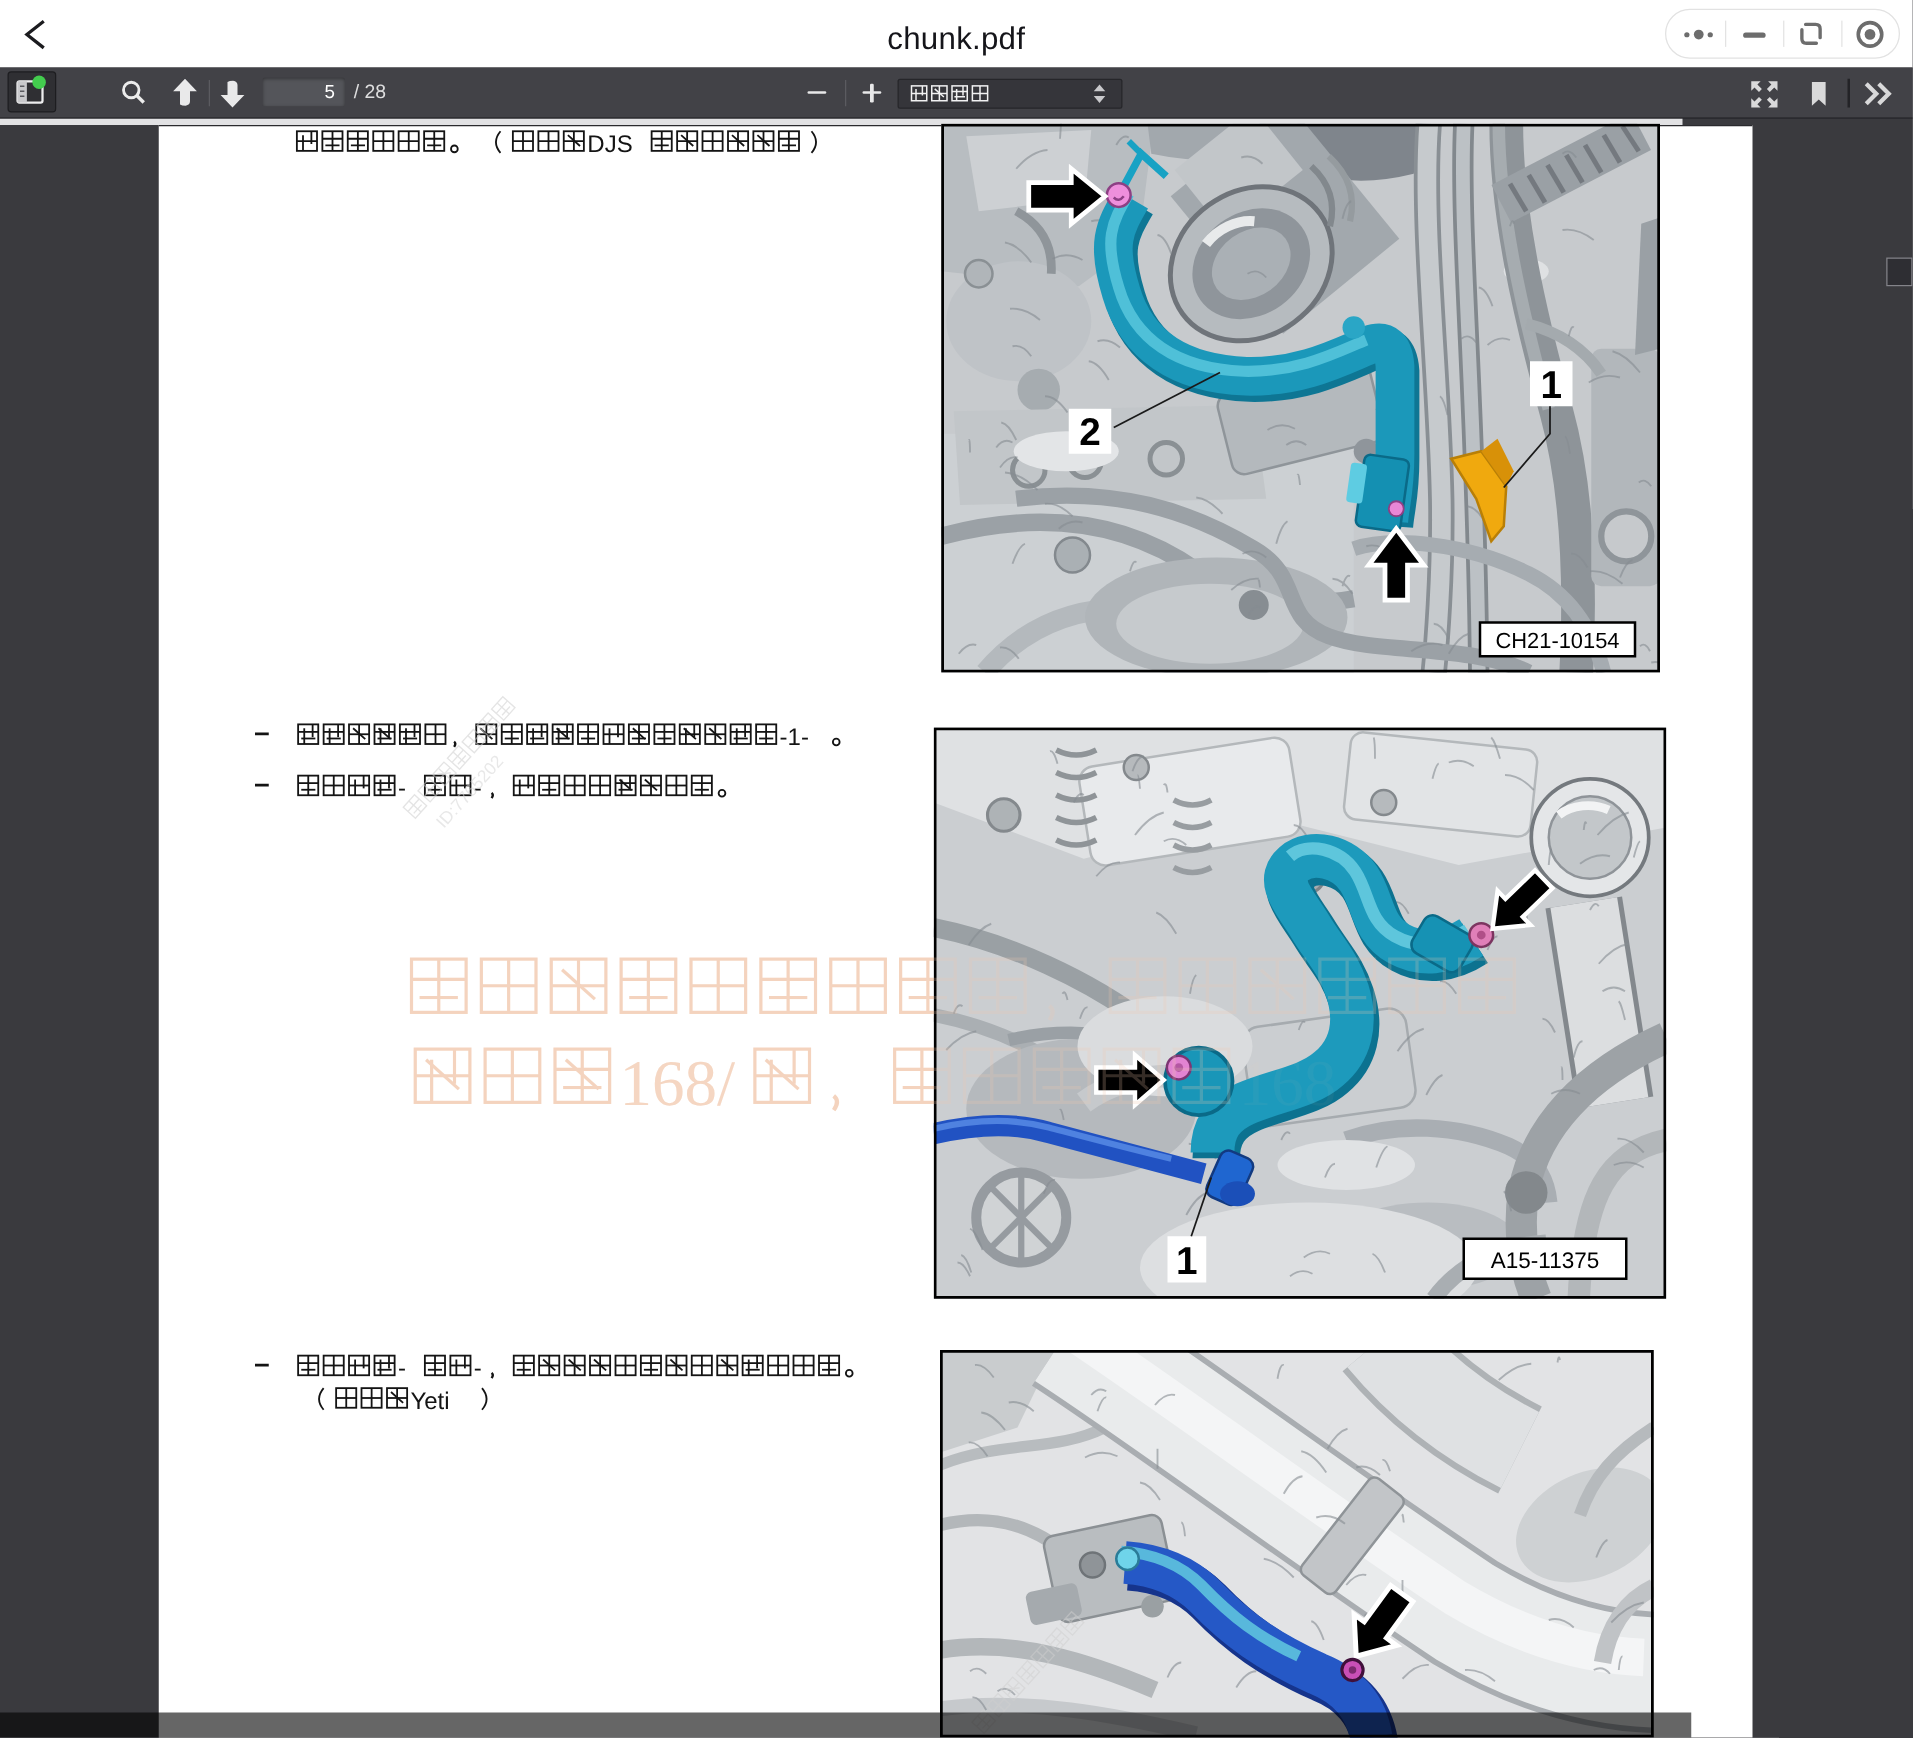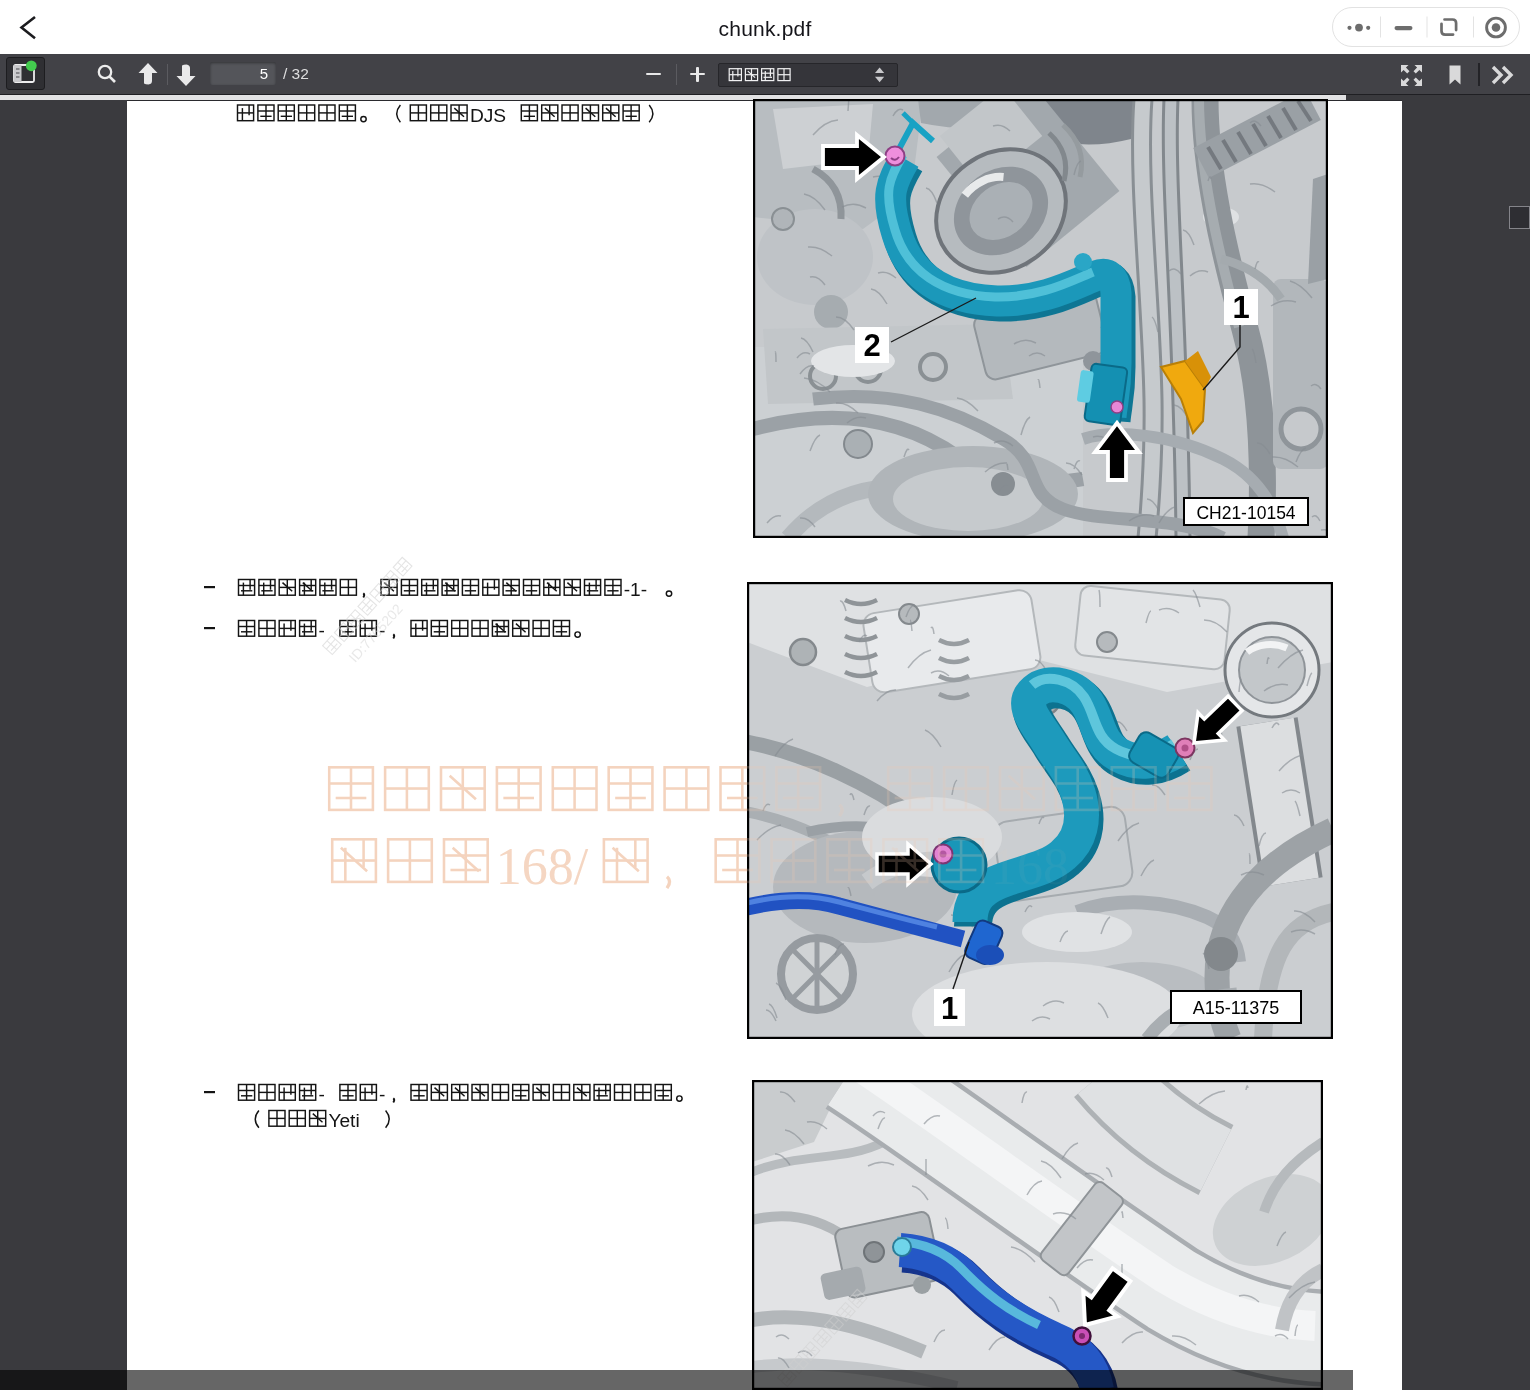--- a/index.html
+++ b/index.html
@@ -6,21 +6,21 @@
 .abs{position:absolute}
 </style></head>
 <body>
 
 <div class="abs" style="left:0;top:0;width:1530px;height:54px;background:#ffffff"></div>
 
 <svg class="abs" style="left:14px;top:10px" width="32" height="36" viewBox="0 0 32 36">
 <path d="M21 7 L7.5 17.6 L21 28.3" fill="none" stroke="#1c1c1f" stroke-width="2.6"></path>
 </svg>
 
-<div class="abs" style="left:0;top:17px;width:1530px;text-align:center;font-size:21px;color:#15151a;letter-spacing:0.2px">chunk.pdf</div>
+<div class="abs" style="left:0;top:17px;width:1530px;text-align:center;font-size:25px;color:#15151a;letter-spacing:0.2px">chunk.pdf</div>
 
 <div class="abs" style="left:1332px;top:7px;width:188px;height:40px;border:1.3px solid #e2e2e2;border-radius:20px;background:#fff"></div>
 <svg class="abs" style="left:1332px;top:7px" width="188" height="40" viewBox="0 0 188 40">
 
 <g fill="#6d6d6d">
       <circle cx="17.5" cy="20.8" r="2.1"></circle>
       <circle cx="27" cy="20.6" r="3.9"></circle>
       <circle cx="36.2" cy="20.8" r="2.1"></circle>
     </g>
 
@@ -64,21 +64,21 @@
 </svg>
 
 <div class="abs" style="left:166.5px;top:64px;width:1.6px;height:21px;background:#5b5b60"></div>
 
 <svg class="abs" style="left:175px;top:63px" width="22" height="24" viewBox="0 0 22 24">
 <path d="M11 23 L20.5 13 L15 13 L15 5 Q15 2 11.5 1.5 Q8.5 1.5 7 2.5 L7 13 L1.5 13 Z" fill="#e9e9ea"></path>
 </svg>
 
 <div class="abs" style="left:210px;top:62px;width:66px;height:23px;background:#54555a;border-radius:2px;box-shadow:inset 0 1px 3px rgba(0,0,0,0.4);color:#fff;font-size:15px;text-align:right;padding:3px 8px 0 0">5</div>
 
-<div class="abs" style="left:283px;top:65px;font-size:15.5px;color:#dededf">/ 32</div>
+<div class="abs" style="left:283px;top:65px;font-size:15.5px;color:#dededf">/ 28</div>
 
 <div class="abs" style="left:646px;top:72.6px;width:15px;height:2.8px;background:#e8e8e9;border-radius:1px"></div>
 
 <div class="abs" style="left:675.5px;top:64px;width:1.6px;height:21px;background:#5b5b60"></div>
 
 <div class="abs" style="left:690px;top:72.6px;width:15px;height:2.8px;background:#e8e8e9;border-radius:1px"></div>
 <div class="abs" style="left:696.1px;top:66.5px;width:2.8px;height:15px;background:#e8e8e9;border-radius:1px"></div>
 
 <div class="abs" style="left:718px;top:63px;width:180px;height:24px;background:#35353a;border:1px solid #26262a;border-radius:2px"></div>
 <svg class="abs" style="left:718px;top:63px" width="180" height="24" viewBox="0 0 180 24">

